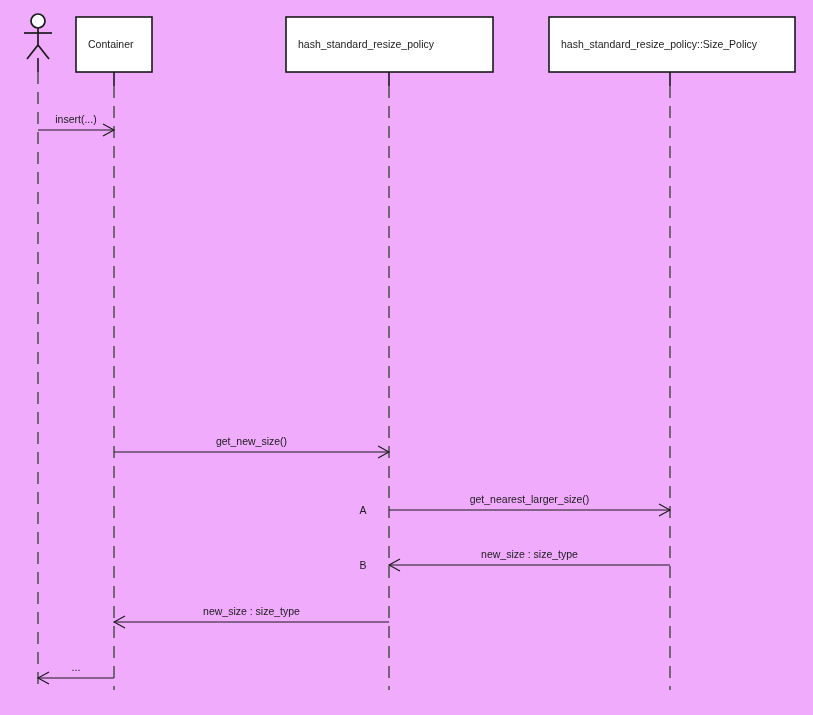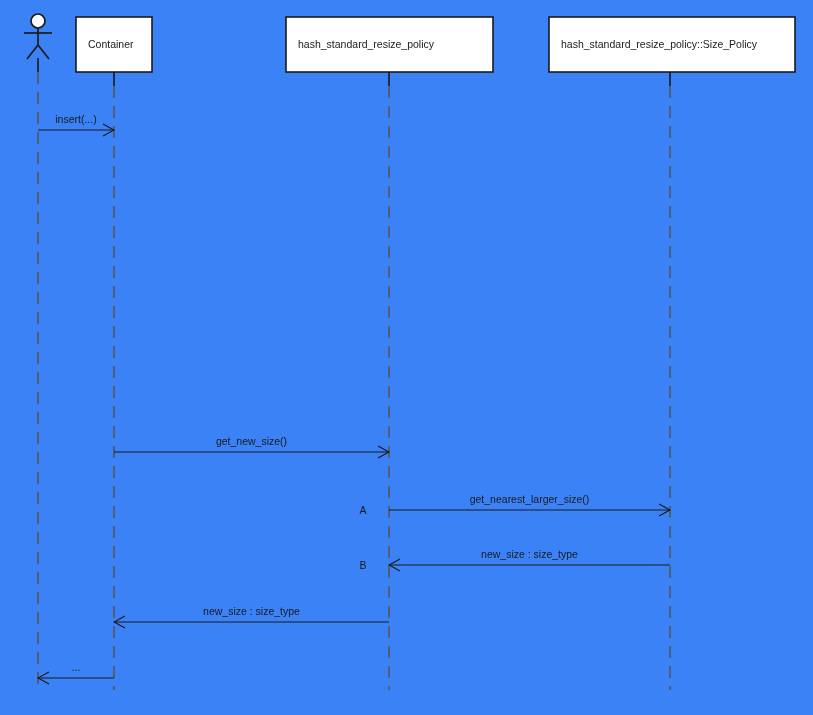--- a/index.html
+++ b/index.html
@@ -11,21 +11,21 @@
   body {
     font-family: "Liberation Sans", sans-serif;
     width: 813px;
     height: 715px;
     overflow: hidden;
   }
   #diagram-root {
     position: relative;
     width: 813px;
     height: 715px;
-    background: #3b82f6;
+    background: #f0abfc;
   }
   svg#seq-svg {
     display: block;
     width: 813px;
     height: 715px;
   }
   .lifeline-box {
     fill: #ffffff;
     stroke: #1a1a1a;
     stroke-width: 1.6;

